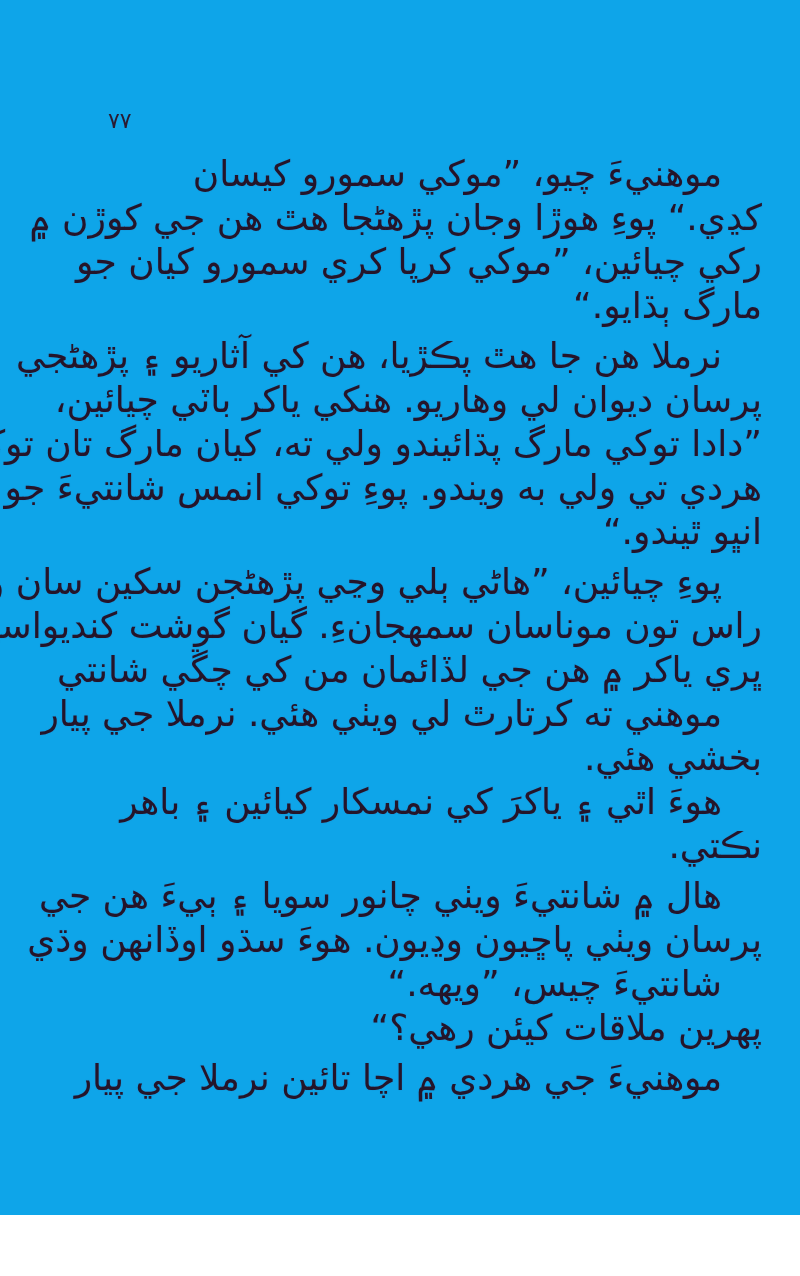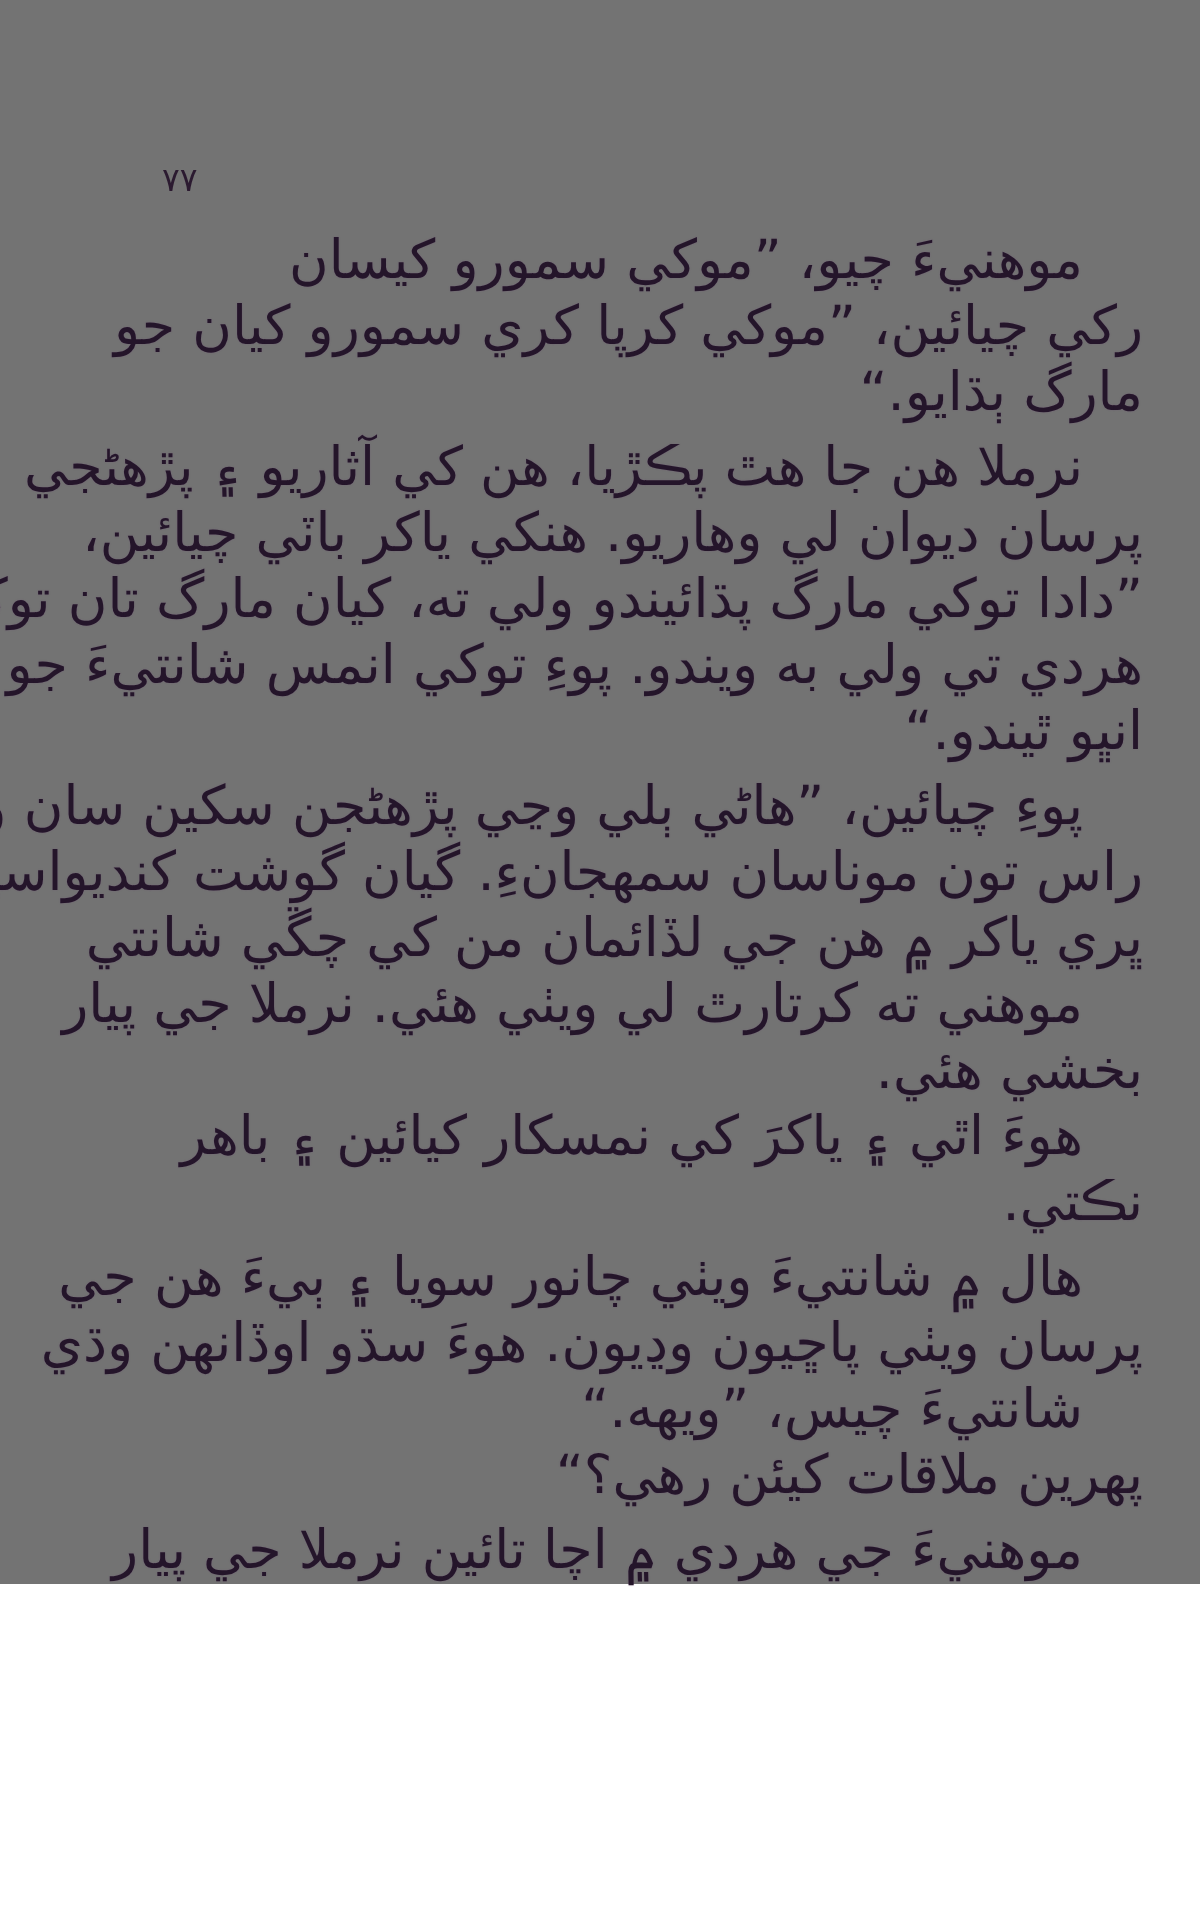--- a/index.html
+++ b/index.html
@@ -12,22 +12,22 @@
       height: 1276px;
       position: relative;
       overflow: hidden;
       font-family: "DejaVu Sans", sans-serif;
       color: #2a1a2c;
     }
     .page {
       position: absolute;
       left: 0; top: 0;
       width: 800px;
-      height: 1056px;
-      background: #737373;
+      height: 1215px;
+      background: #0ea5e9;
     }
     .page-number {
       position: absolute;
       left: 108px;
       top: 108px;
       font-size: 22px;
       letter-spacing: 2px;
       color: #2b1a30;
       direction: rtl;
     }
@@ -61,20 +61,21 @@
 <body>
 
 <div class="page">
 
   <div class="page-number">٧٧</div>
 
   <div class="text-block">
 
     <div>
       <span class="line indent">موهنيءَ چيو، ”موکي سمورو کيسان</span>
+      <span class="line justify">کڍي.“ پوءِ هوڙا وجان پڙهڻجا هٿ هن جي کوڙن ۾</span>
       <span class="line justify">رکي چيائين، ”موکي کرپا کري سمورو کيان جو</span>
       <span class="line short">مارگ ٻڌايو.“</span>
     </div>
     <div class="gap-sm"></div>
 
     <div>
       <span class="line indent">نرملا هن جا هٿ پڪڙيا، هن کي آثاريو ۽ پڙهڻجي</span>
       <span class="line justify">پرسان ديوان لي وهاريو. هنکي ياکر باٽي چيائين،</span>
       <span class="line justify">”دادا توکي مارگ پڌائيندو ولي ته، کيان مارگ تان توکي</span>
       <span class="line justify">هردي تي ولي به ويندو. پوءِ توکي انمس شانتيءَ جو</span>

